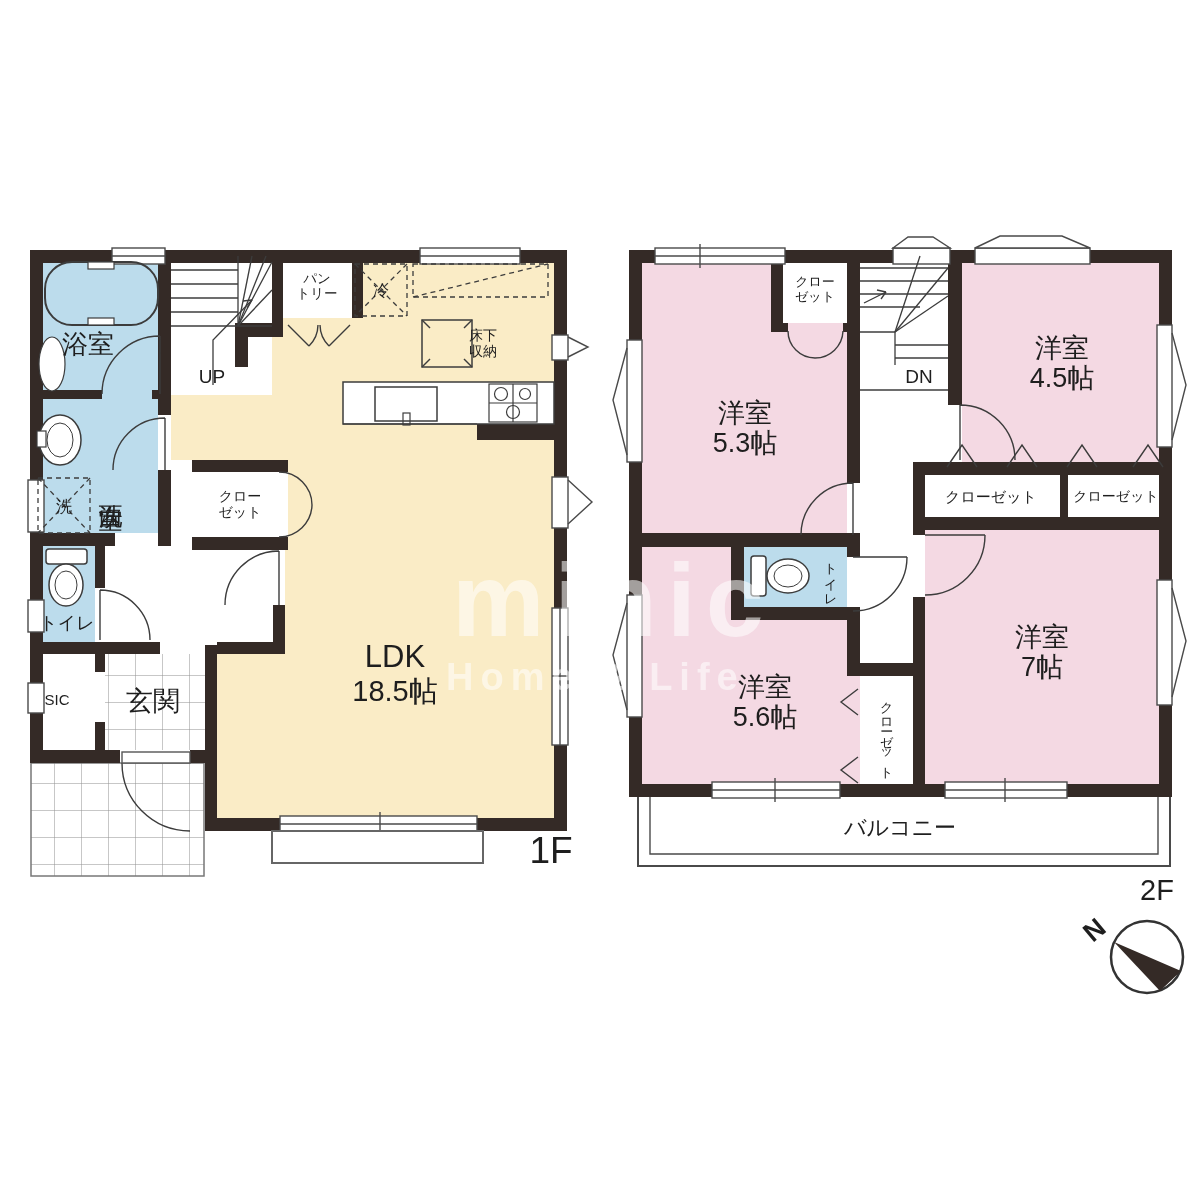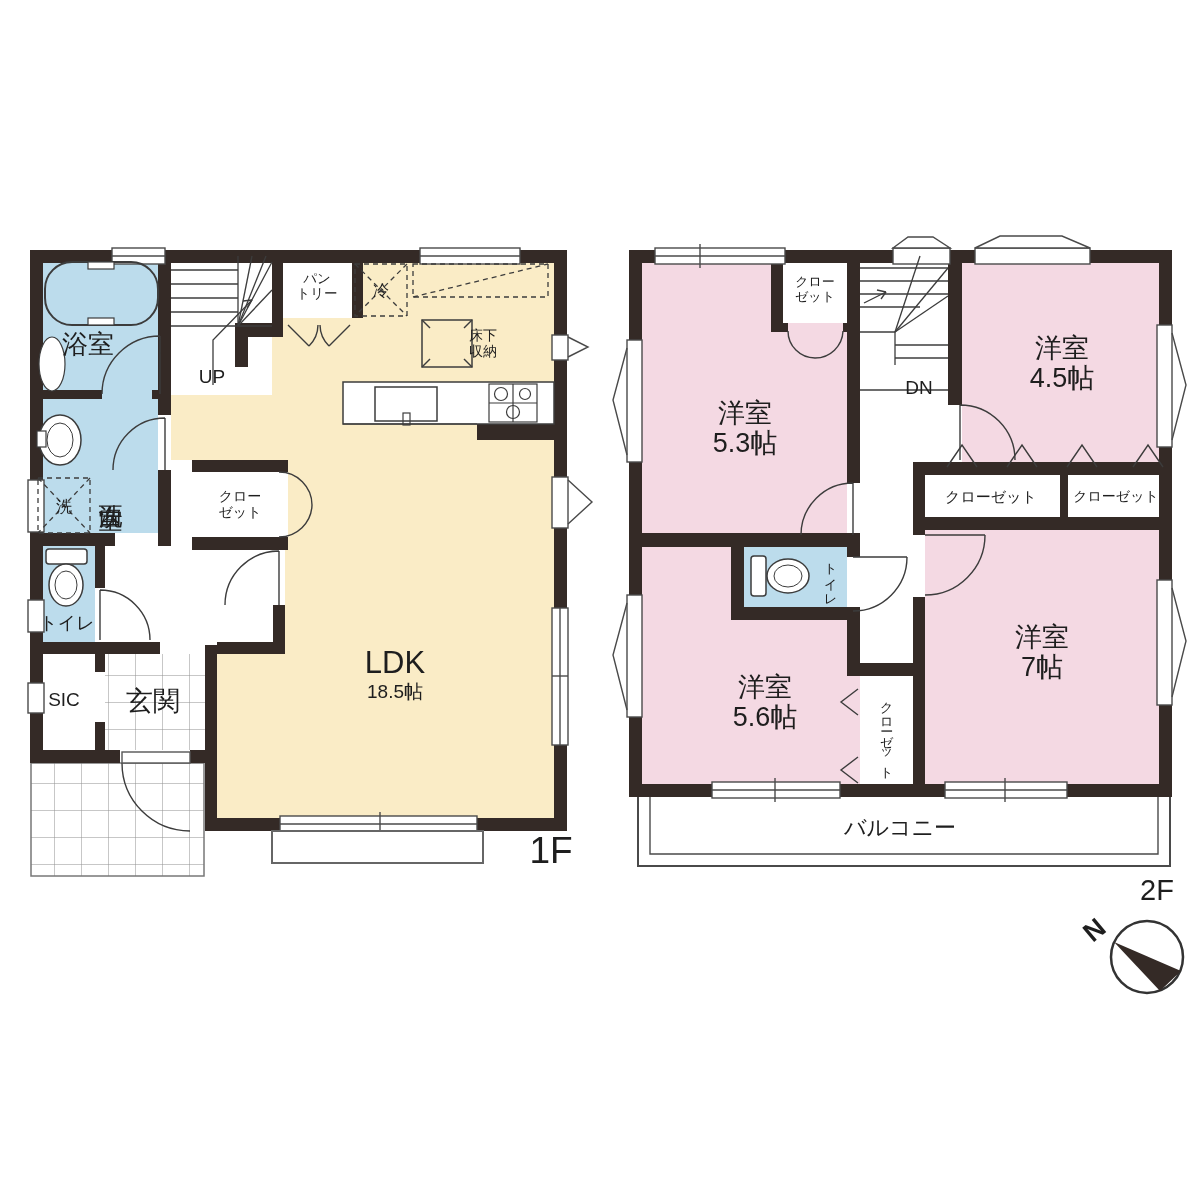--- a/index.html
+++ b/index.html
@@ -290,25 +290,25 @@
   <g>
     <circle cx="1147" cy="957" r="36" fill="#ffffff" stroke="#333" stroke-width="2.5"></circle>
     <polygon points="1114,942 1181,971 1160,991" fill="#342a26"></polygon>
   </g>
 </svg>
 
 <div class="lbl" style="left:88px;top:345px;font-size:26px;">浴室</div>
 <div class="lbl vert" style="left:110px;top:487px;font-size:24px;">洗面室</div>
 <div class="lbl" style="left:64px;top:507px;font-size:16px;">洗</div>
 <div class="lbl" style="left:67px;top:623px;font-size:18px;">トイレ</div>
-<div class="lbl" style="left:64px;top:700px;font-size:19px;">SIC</div>
+<div class="lbl" style="left:57px;top:700px;font-size:15px;">SIC</div>
 <div class="lbl" style="left:153px;top:701px;font-size:27px;">玄関</div>
 <div class="lbl" style="left:395px;top:655px;font-size:31px;margin-top:19px;">
   <div>LDK</div>
-  <div style="font-size:19px;">18.5帖</div>
+  <div style="font-size:29px;">18.5帖</div>
 </div>
 <div class="lbl" style="left:317px;top:286px;font-size:13.5px;">
   <div>パン</div>
   <div>トリー</div>
 </div>
 <div class="lbl" style="left:381px;top:291px;font-size:16px;">冷</div>
 <div class="lbl" style="left:447px;top:344px;font-size:14px;margin-left:36px;">
   <div>床下</div>
   <div>収納</div>
 </div>
@@ -336,20 +336,24 @@
   <div>5.6帖</div>
 </div>
 <div class="lbl" style="left:815px;top:290px;font-size:13px;">
   <div>クロー</div>
   <div>ゼット</div>
 </div>
 <div class="lbl" style="left:991px;top:497px;font-size:15px;">クローゼット</div>
 <div class="lbl" style="left:1116px;top:497px;font-size:14px;">クローゼット</div>
 <div class="lbl vert" style="left:886px;top:733px;font-size:13px;">クローゼット</div>
 <div class="lbl vert" style="left:830px;top:577px;font-size:13px;">トイレ</div>
-<div class="lbl" style="left:919px;top:377px;font-size:19px;margin-top:11px;">DN</div>
+<div class="lbl" style="left:919px;top:377px;font-size:19px;">DN</div>
 <div class="lbl" style="left:900px;top:828px;font-size:22px;font-family:Liberation Serif, serif;">バルコニー</div>
 <div class="lbl" style="left:1121px;top:890px;font-size:29px;margin-left:36px;">2F</div>
 
 <div class="north" style="left:1085px;top:915px;font-size:27px;transform:rotate(-40deg);">N</div>
 
+<div id="watermark">
+  <div id="wm-brand">minic</div>
+  <div id="wm-tag">Home &amp; Life</div>
+</div>
 
 </div>
 
 </body></html>

